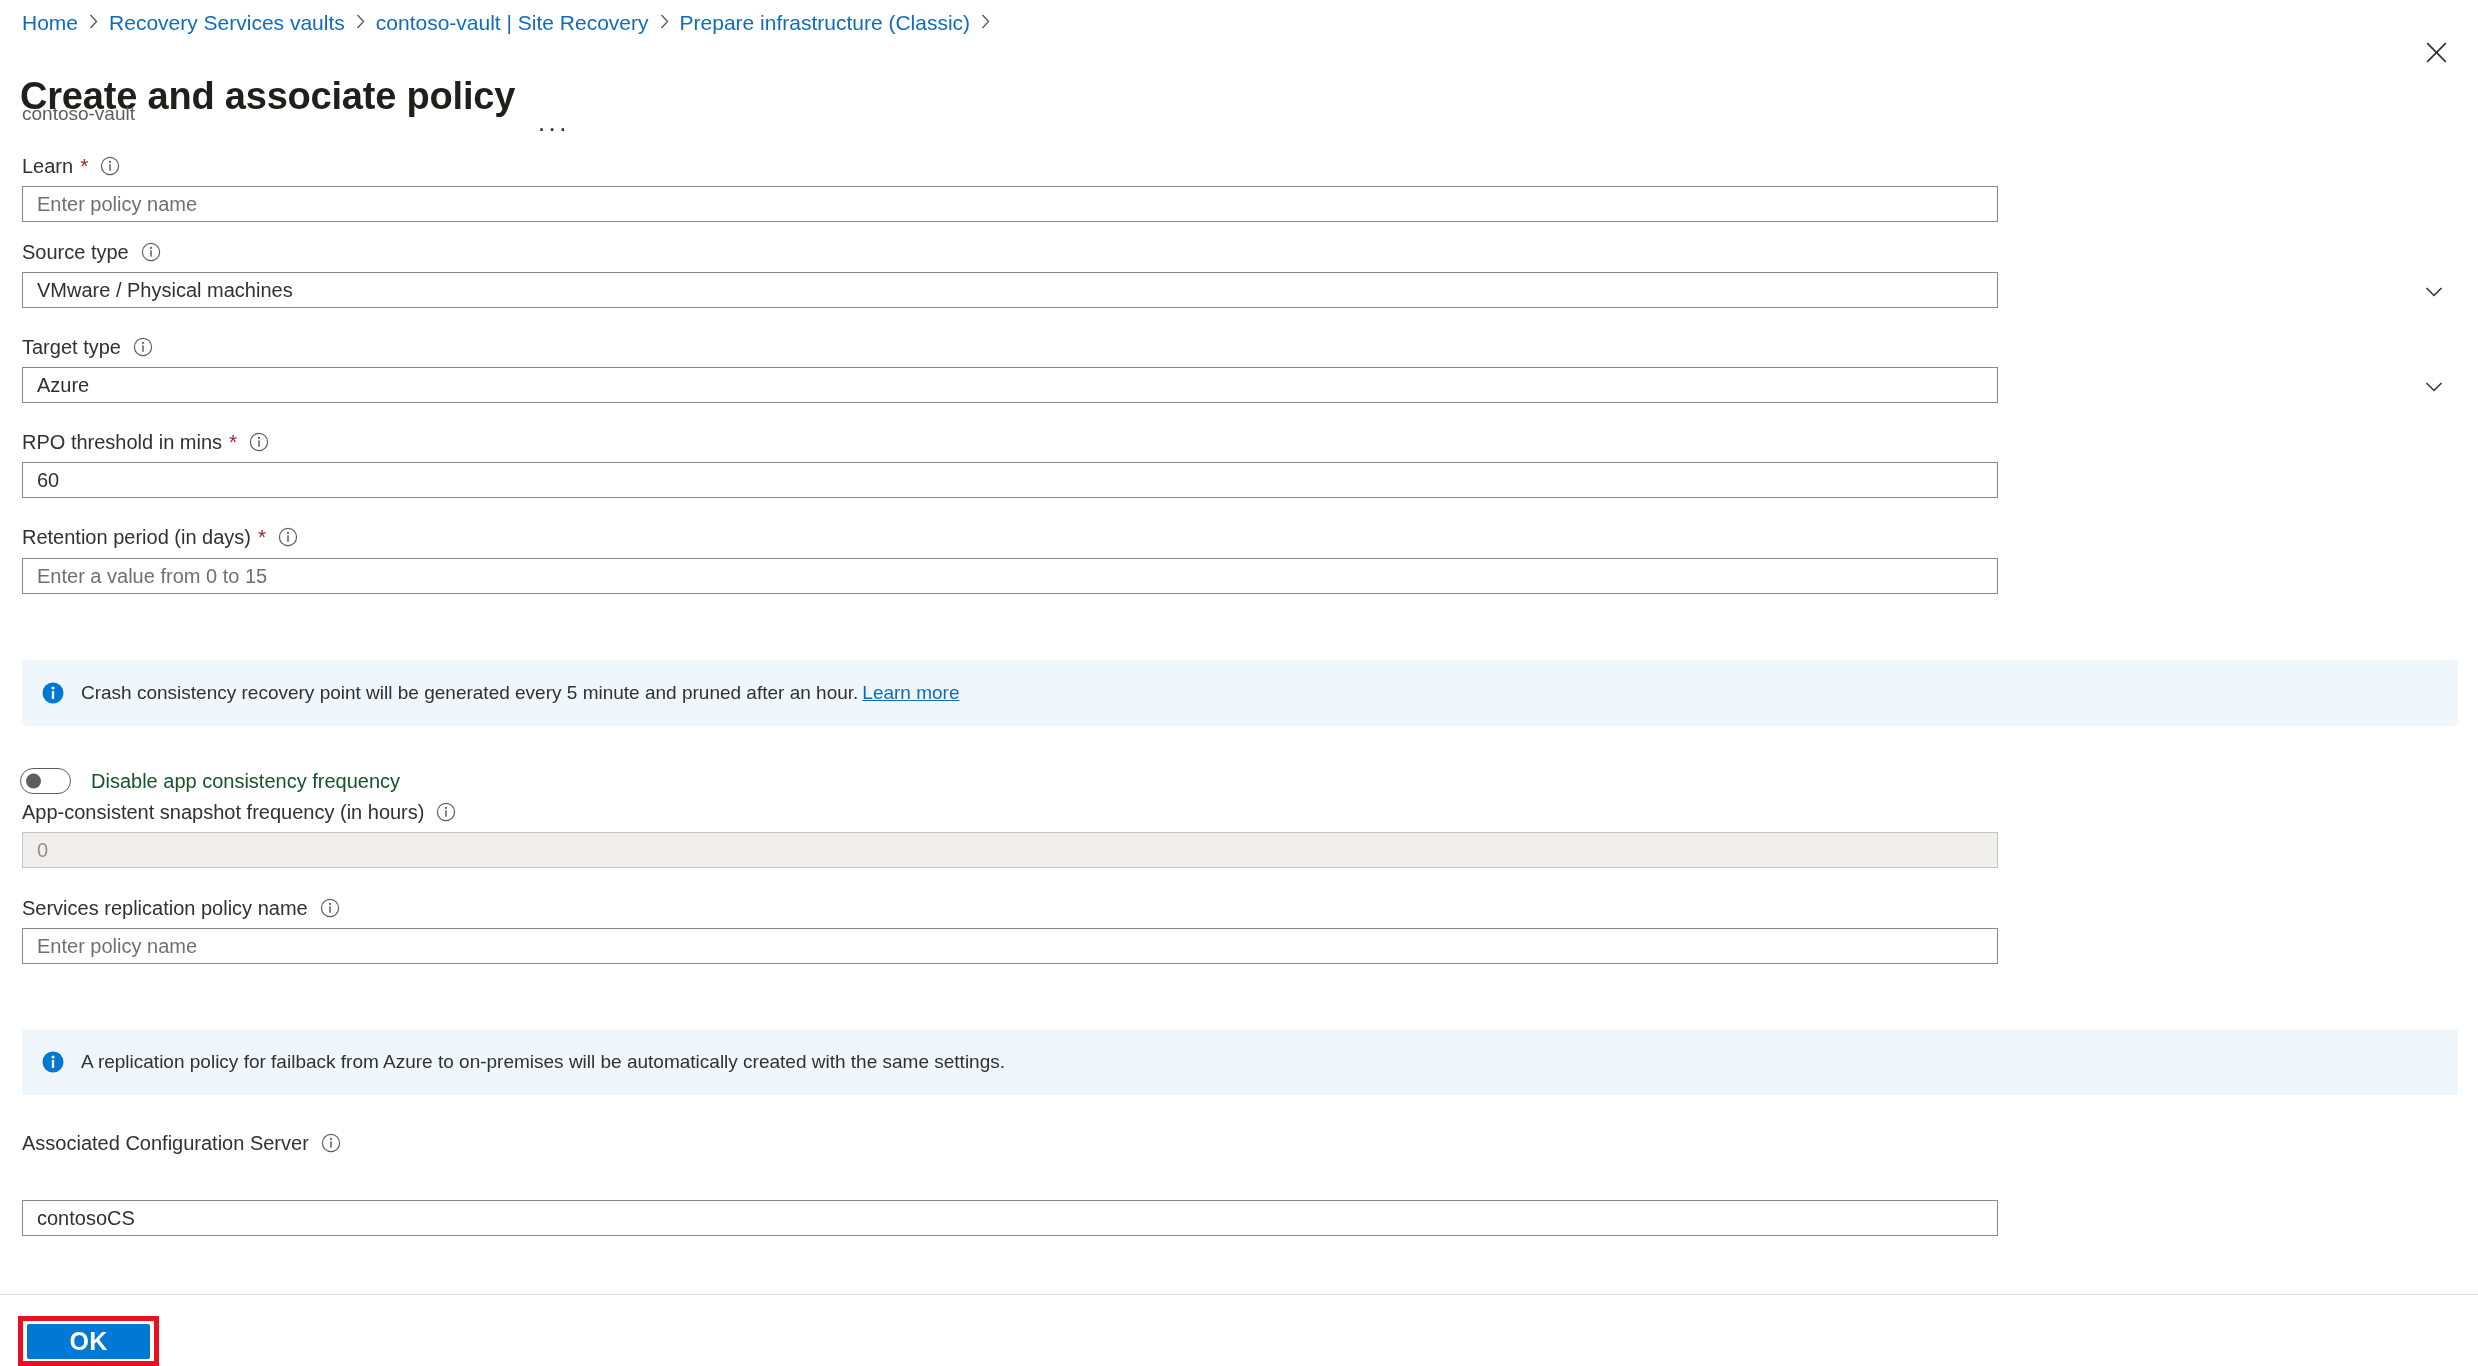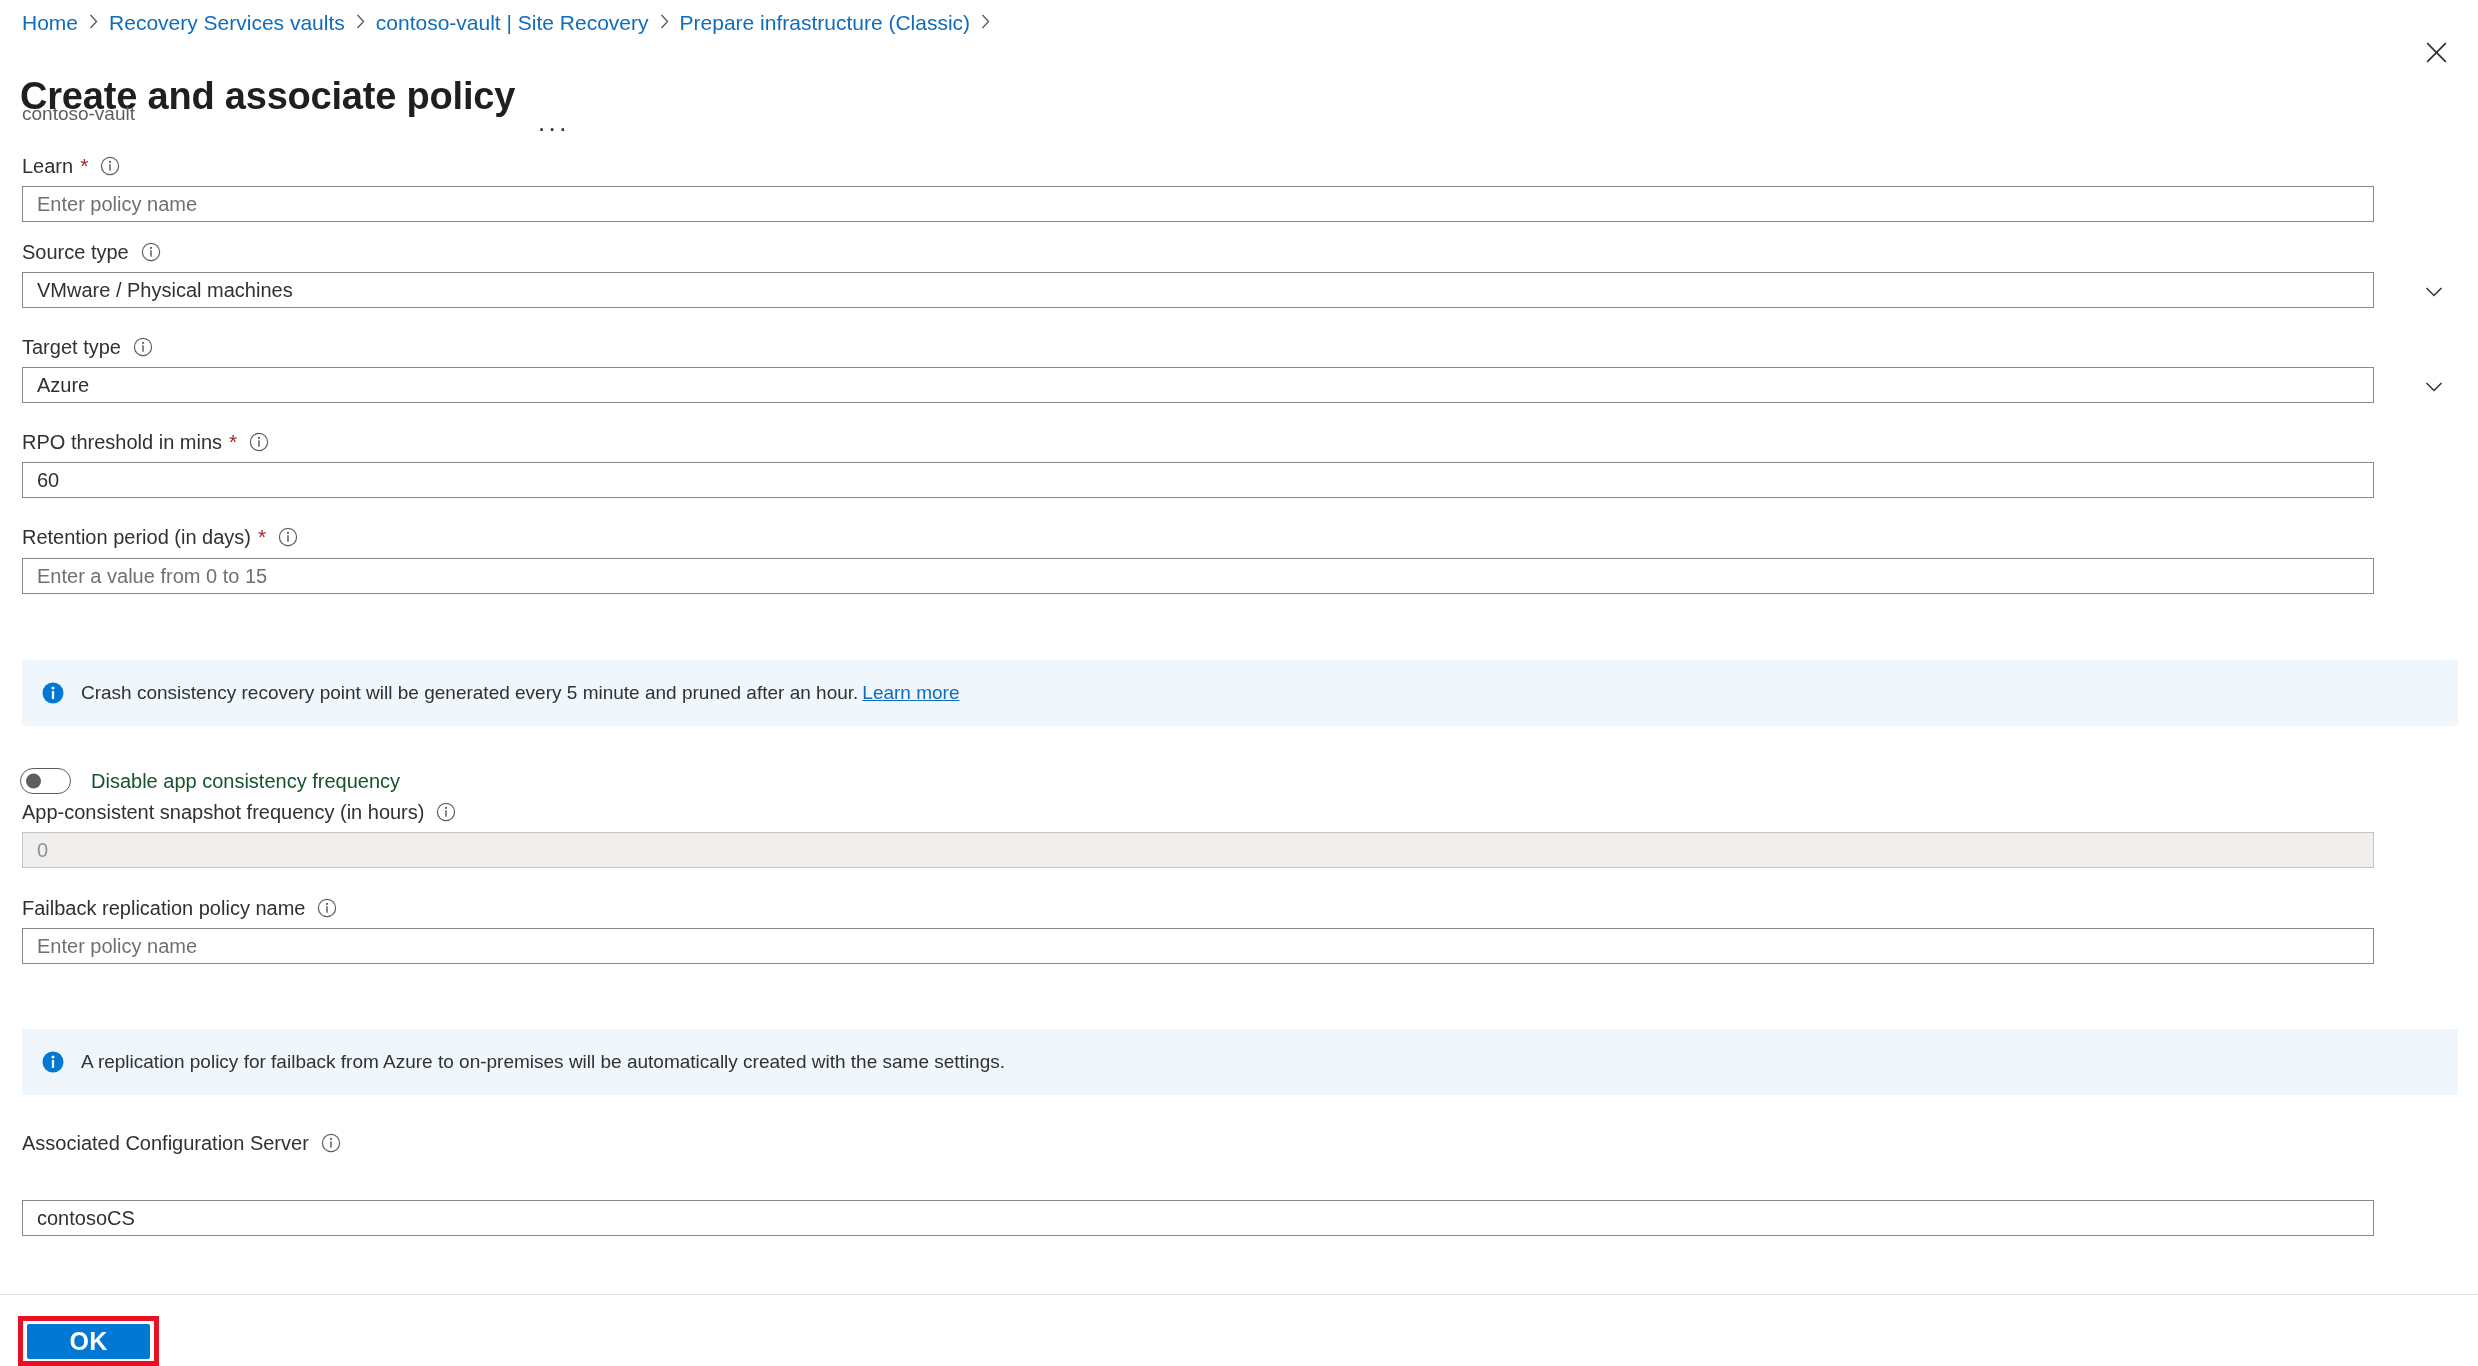--- a/index.html
+++ b/index.html
@@ -67,21 +67,21 @@
     display: flex; align-items: center; white-space: nowrap;
   }
   .req-star { color: #a4262c; margin-left: 7px; font-size: 21px; line-height: 20px; }
   .info-ico {
     margin-left: 12px; width: 20px; height: 20px;
     display: inline-flex; cursor: pointer;
   }
   .info-ico svg { display: block; }
 
   .tbox {
-    position: absolute; left: 22px; width: 2352px; height: 36px;
+    position: absolute; left: 22px; width: 1976px; height: 36px;
     border: 1px solid #8a8886; background: #fff;
     font-size: 20px; line-height: 34px;
     color: #323130; padding: 0 14px;
     font-family: "Liberation Sans", sans-serif;
     display: flex; align-items: center;
     cursor: text;
   }
   .tbox.placeholder { color: #707070; }
   .tbox.disabled { background: #f0efee; border-color: #c8c6c4; color: #909090; cursor: default; }
   .tbox.select { padding-right: 19px; justify-content: flex-start; cursor: pointer; }
@@ -291,21 +291,21 @@
         <svg width="20" height="20" viewBox="0 0 20 20" aria-hidden="true">
           <circle cx="10" cy="10" r="8.6" fill="none" stroke="#605e5c" stroke-width="1.2"></circle>
           <circle cx="10" cy="5.9" r="1.05" fill="#605e5c"></circle>
           <rect x="9.25" y="8.3" width="1.5" height="6.4" fill="#605e5c"></rect>
         </svg>
       </span>
     </div>
     <div class="tbox disabled" style="top:832px;">0</div>
 
     <div class="field-label" style="top:896px;">
-      <span>Failback replication policy name</span>
+      <span>Services replication policy name</span>
       <span class="info-ico">
         <svg width="20" height="20" viewBox="0 0 20 20" aria-hidden="true">
           <circle cx="10" cy="10" r="8.6" fill="none" stroke="#605e5c" stroke-width="1.2"></circle>
           <circle cx="10" cy="5.9" r="1.05" fill="#605e5c"></circle>
           <rect x="9.25" y="8.3" width="1.5" height="6.4" fill="#605e5c"></rect>
         </svg>
       </span>
     </div>
     <div class="tbox placeholder" style="top:928px;">Enter policy name</div>
 

